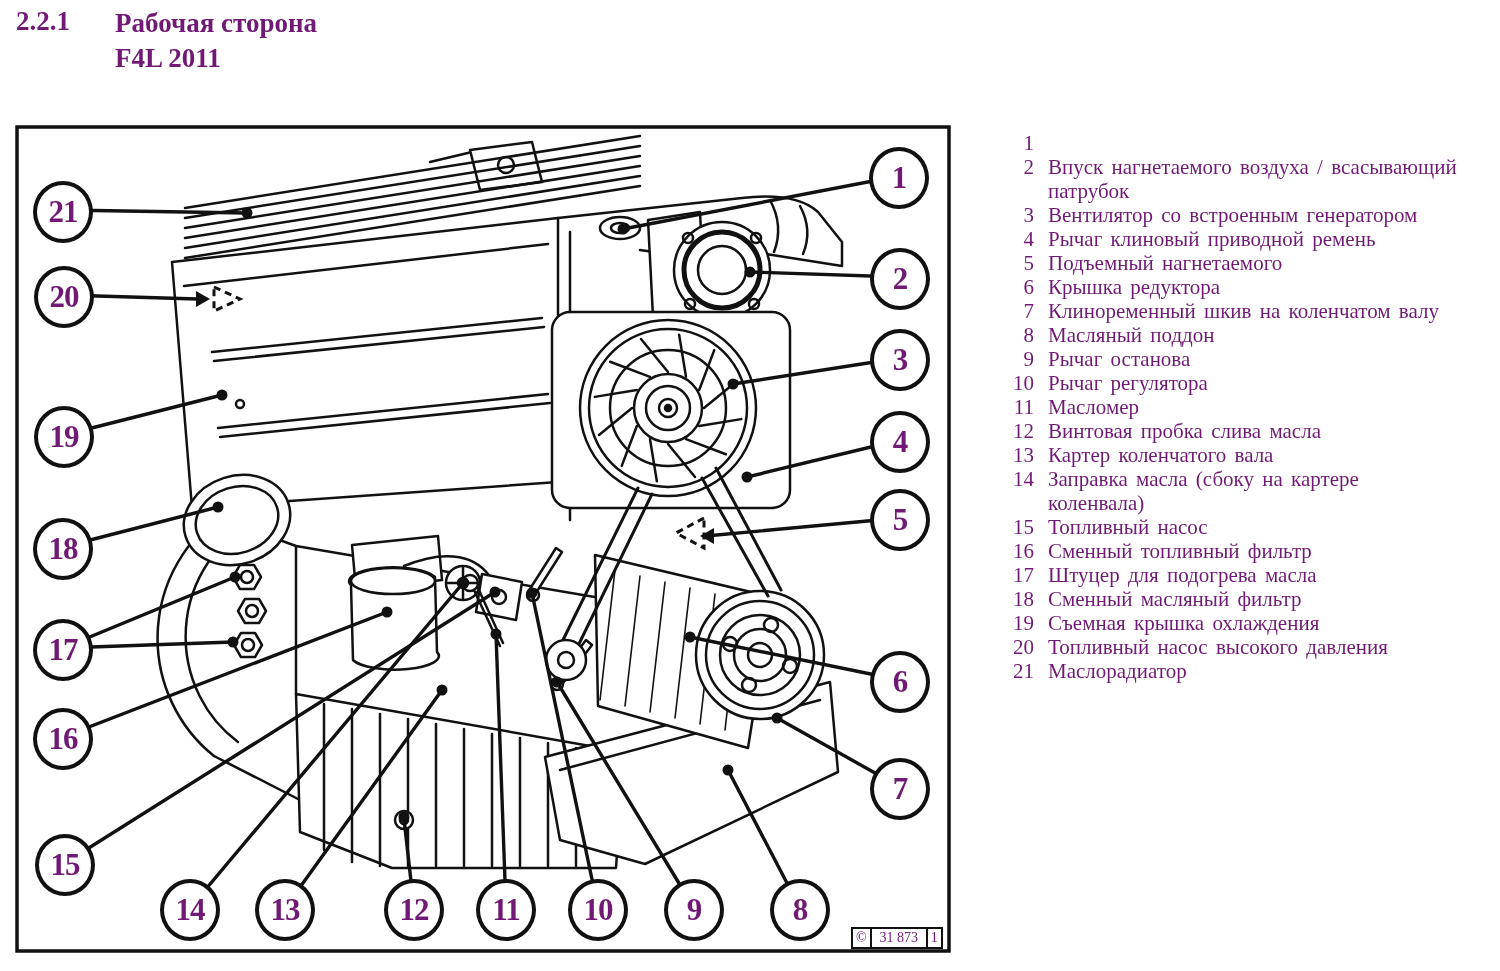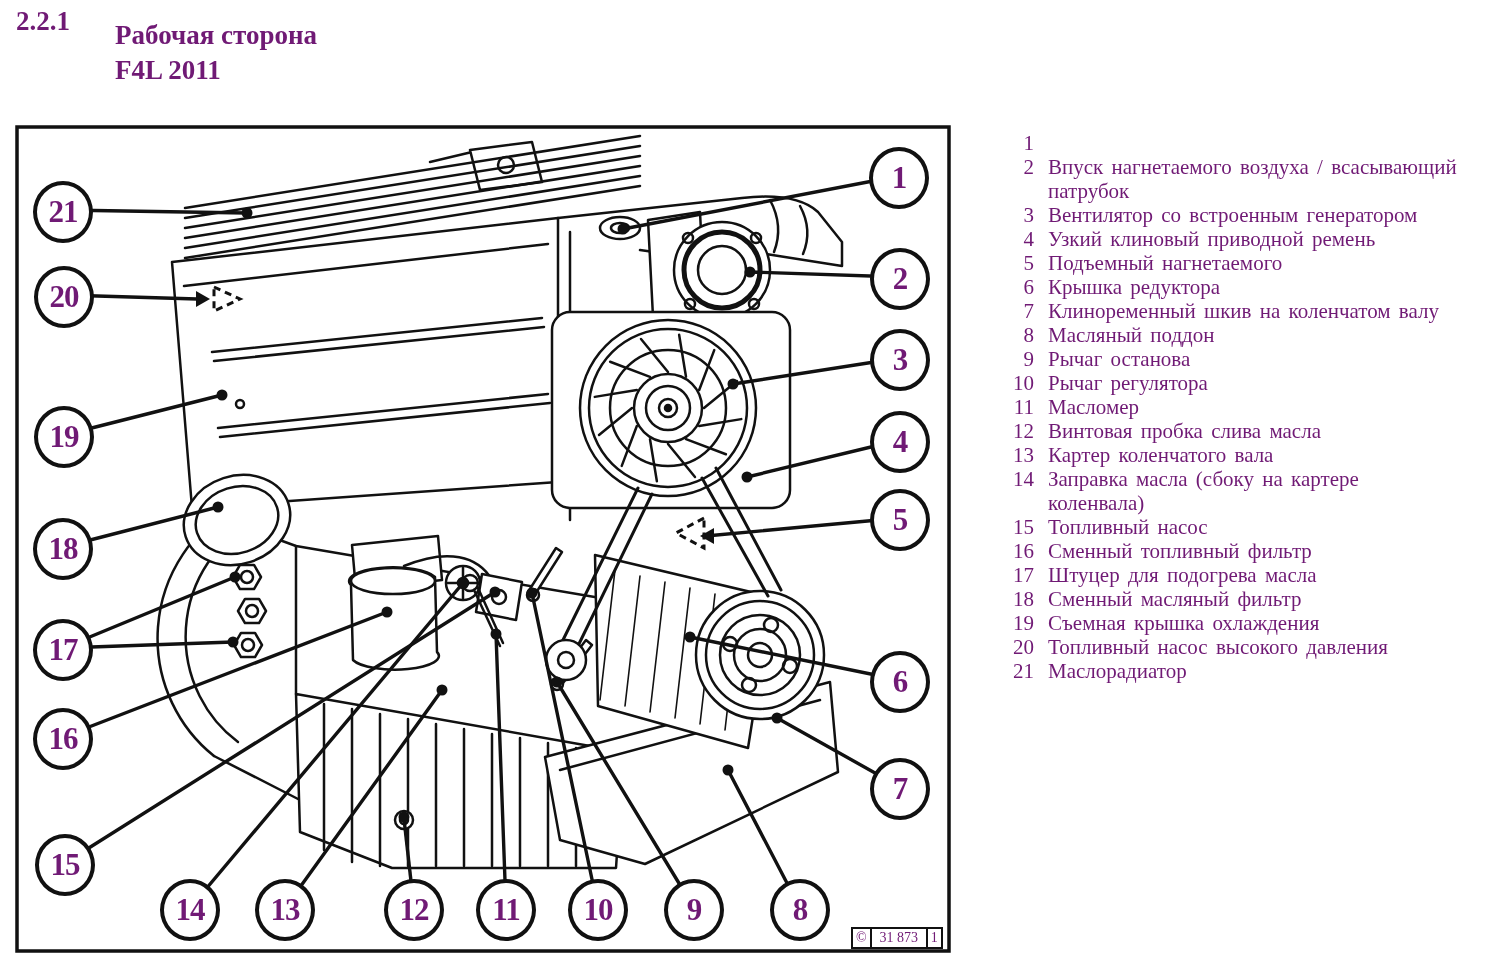--- a/index.html
+++ b/index.html
@@ -1,21 +1,21 @@
 <!DOCTYPE html>
 <html><head>
 <meta charset="utf-8">
 <style>
   html,body{margin:0;padding:0;background:#ffffff;}
   #page{position:relative;width:1500px;height:971px;background:#fff;overflow:hidden;
         font-family:Liberation Serif, serif;color:#701a75;}
   
   #title-block{position:absolute;left:16px;top:6px;}
   .sec-num{position:absolute;left:0;top:0;font-size:27px;font-weight:bold;white-space:nowrap;}
-  .sec-head{position:absolute;left:99px;top:12px;font-size:27px;font-weight:bold;line-height:35px;white-space:nowrap;}
+  .sec-head{position:absolute;left:99px;top:0;font-size:27px;font-weight:bold;line-height:35px;white-space:nowrap;}
   
   #diagram{position:absolute;left:15px;top:125px;}
   
   .callout{position:absolute;width:52px;height:54px;border:4px solid #111;border-radius:50%;
            background:#fff;text-align:center;line-height:54px;font-size:31px;font-weight:bold;
            letter-spacing:-1px;z-index:5;}
   
   #legend{position:absolute;left:1004px;top:131px;width:462px;}
   .legend-item{display:flex;font-size:21px;line-height:24px;}
   .legend-num{width:30px;text-align:right;flex:none;}
@@ -281,21 +281,21 @@
     <div class="legend-item">
         <span class="legend-num">2</span>
         <span class="legend-text">Впуск нагнетаемого воздуха / всасывающий патрубок</span>
       </div>
     <div class="legend-item">
         <span class="legend-num">3</span>
         <span class="legend-text">Вентилятор со встроенным генератором</span>
       </div>
     <div class="legend-item">
         <span class="legend-num">4</span>
-        <span class="legend-text">Узкий клиновый приводной ремень</span>
+        <span class="legend-text">Рычаг клиновый приводной ремень</span>
       </div>
     <div class="legend-item">
         <span class="legend-num">5</span>
         <span class="legend-text">Подъемный нагнетаемого</span>
       </div>
     <div class="legend-item">
         <span class="legend-num">6</span>
         <span class="legend-text">Крышка редуктора</span>
       </div>
     <div class="legend-item">

